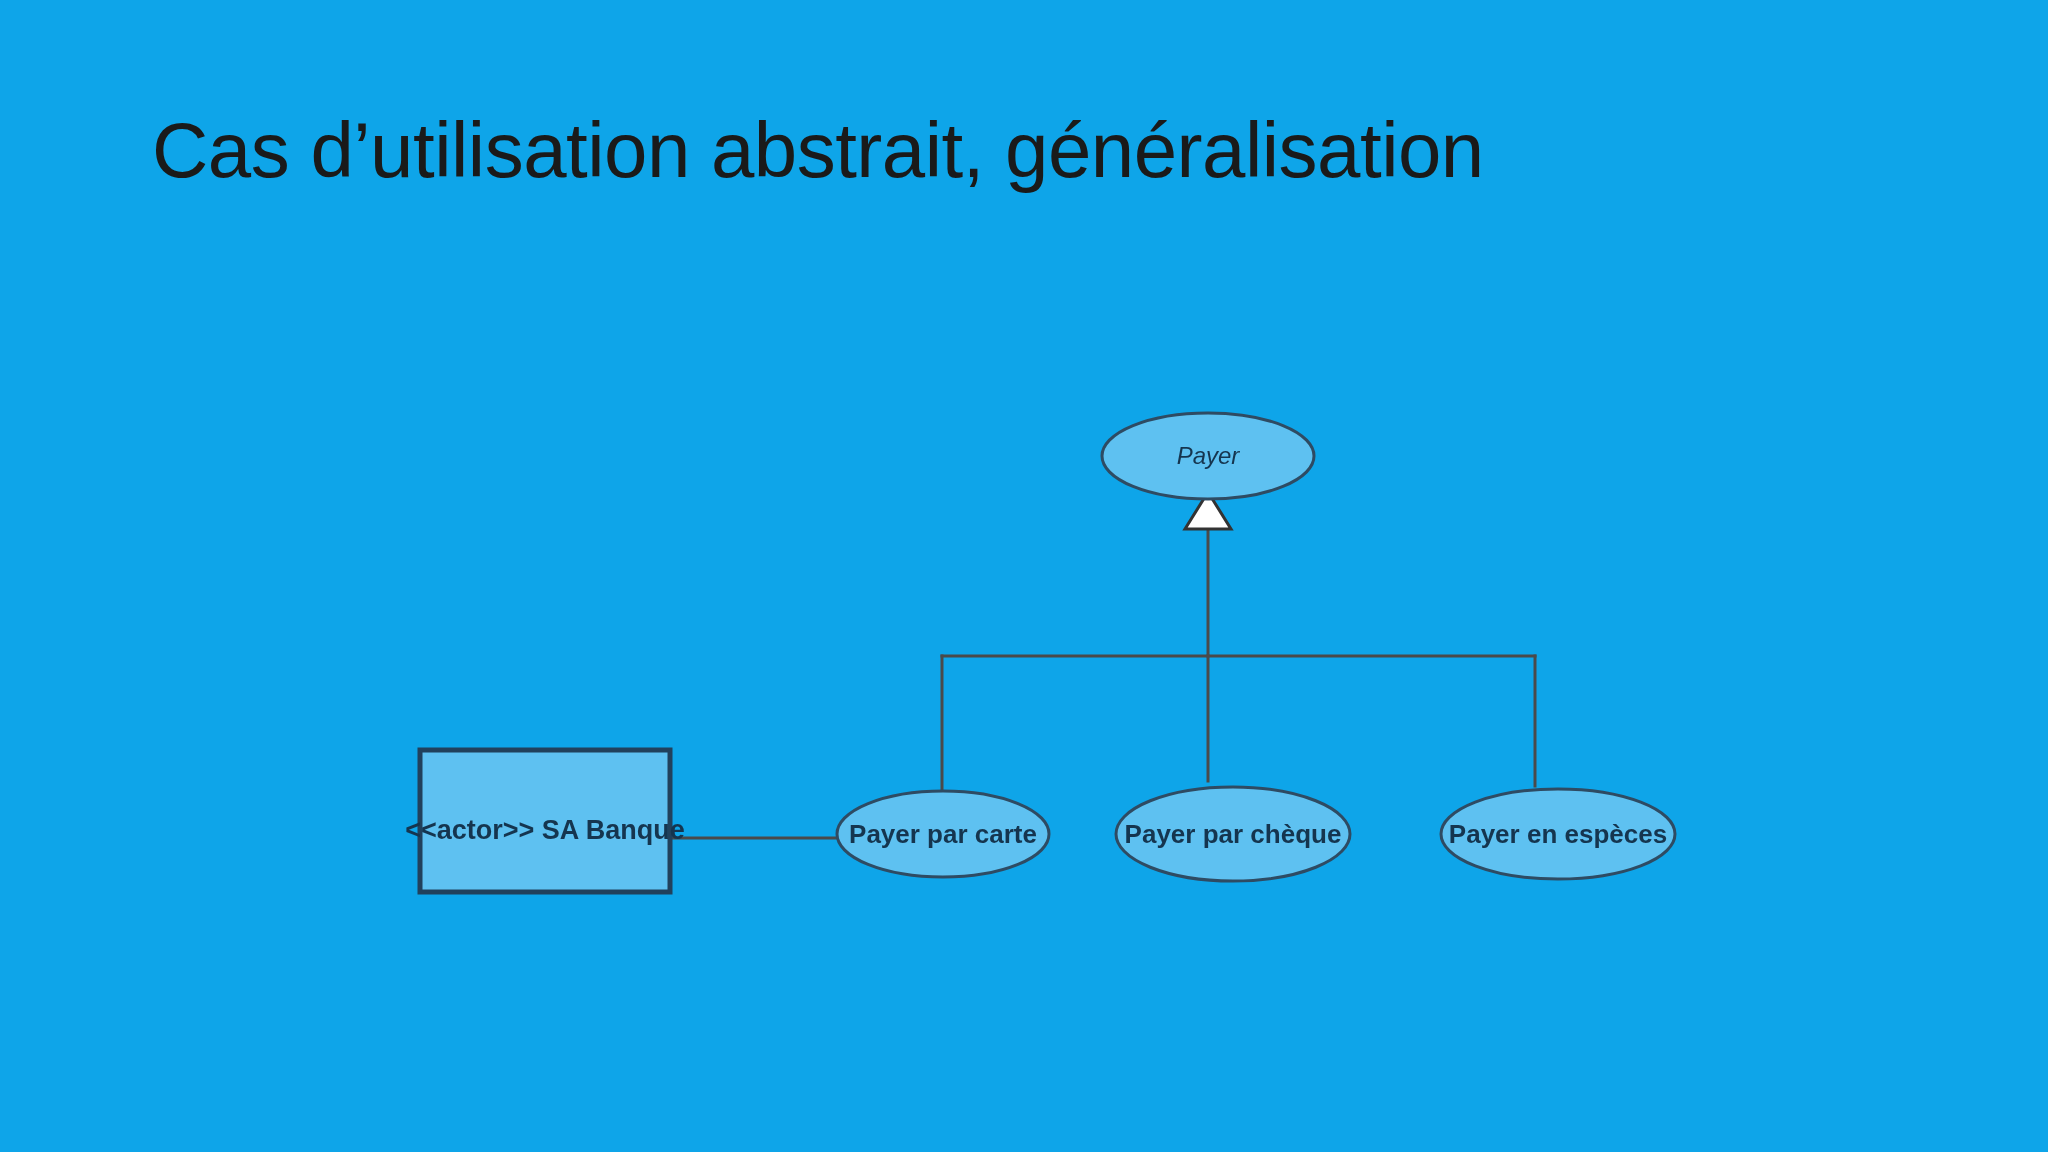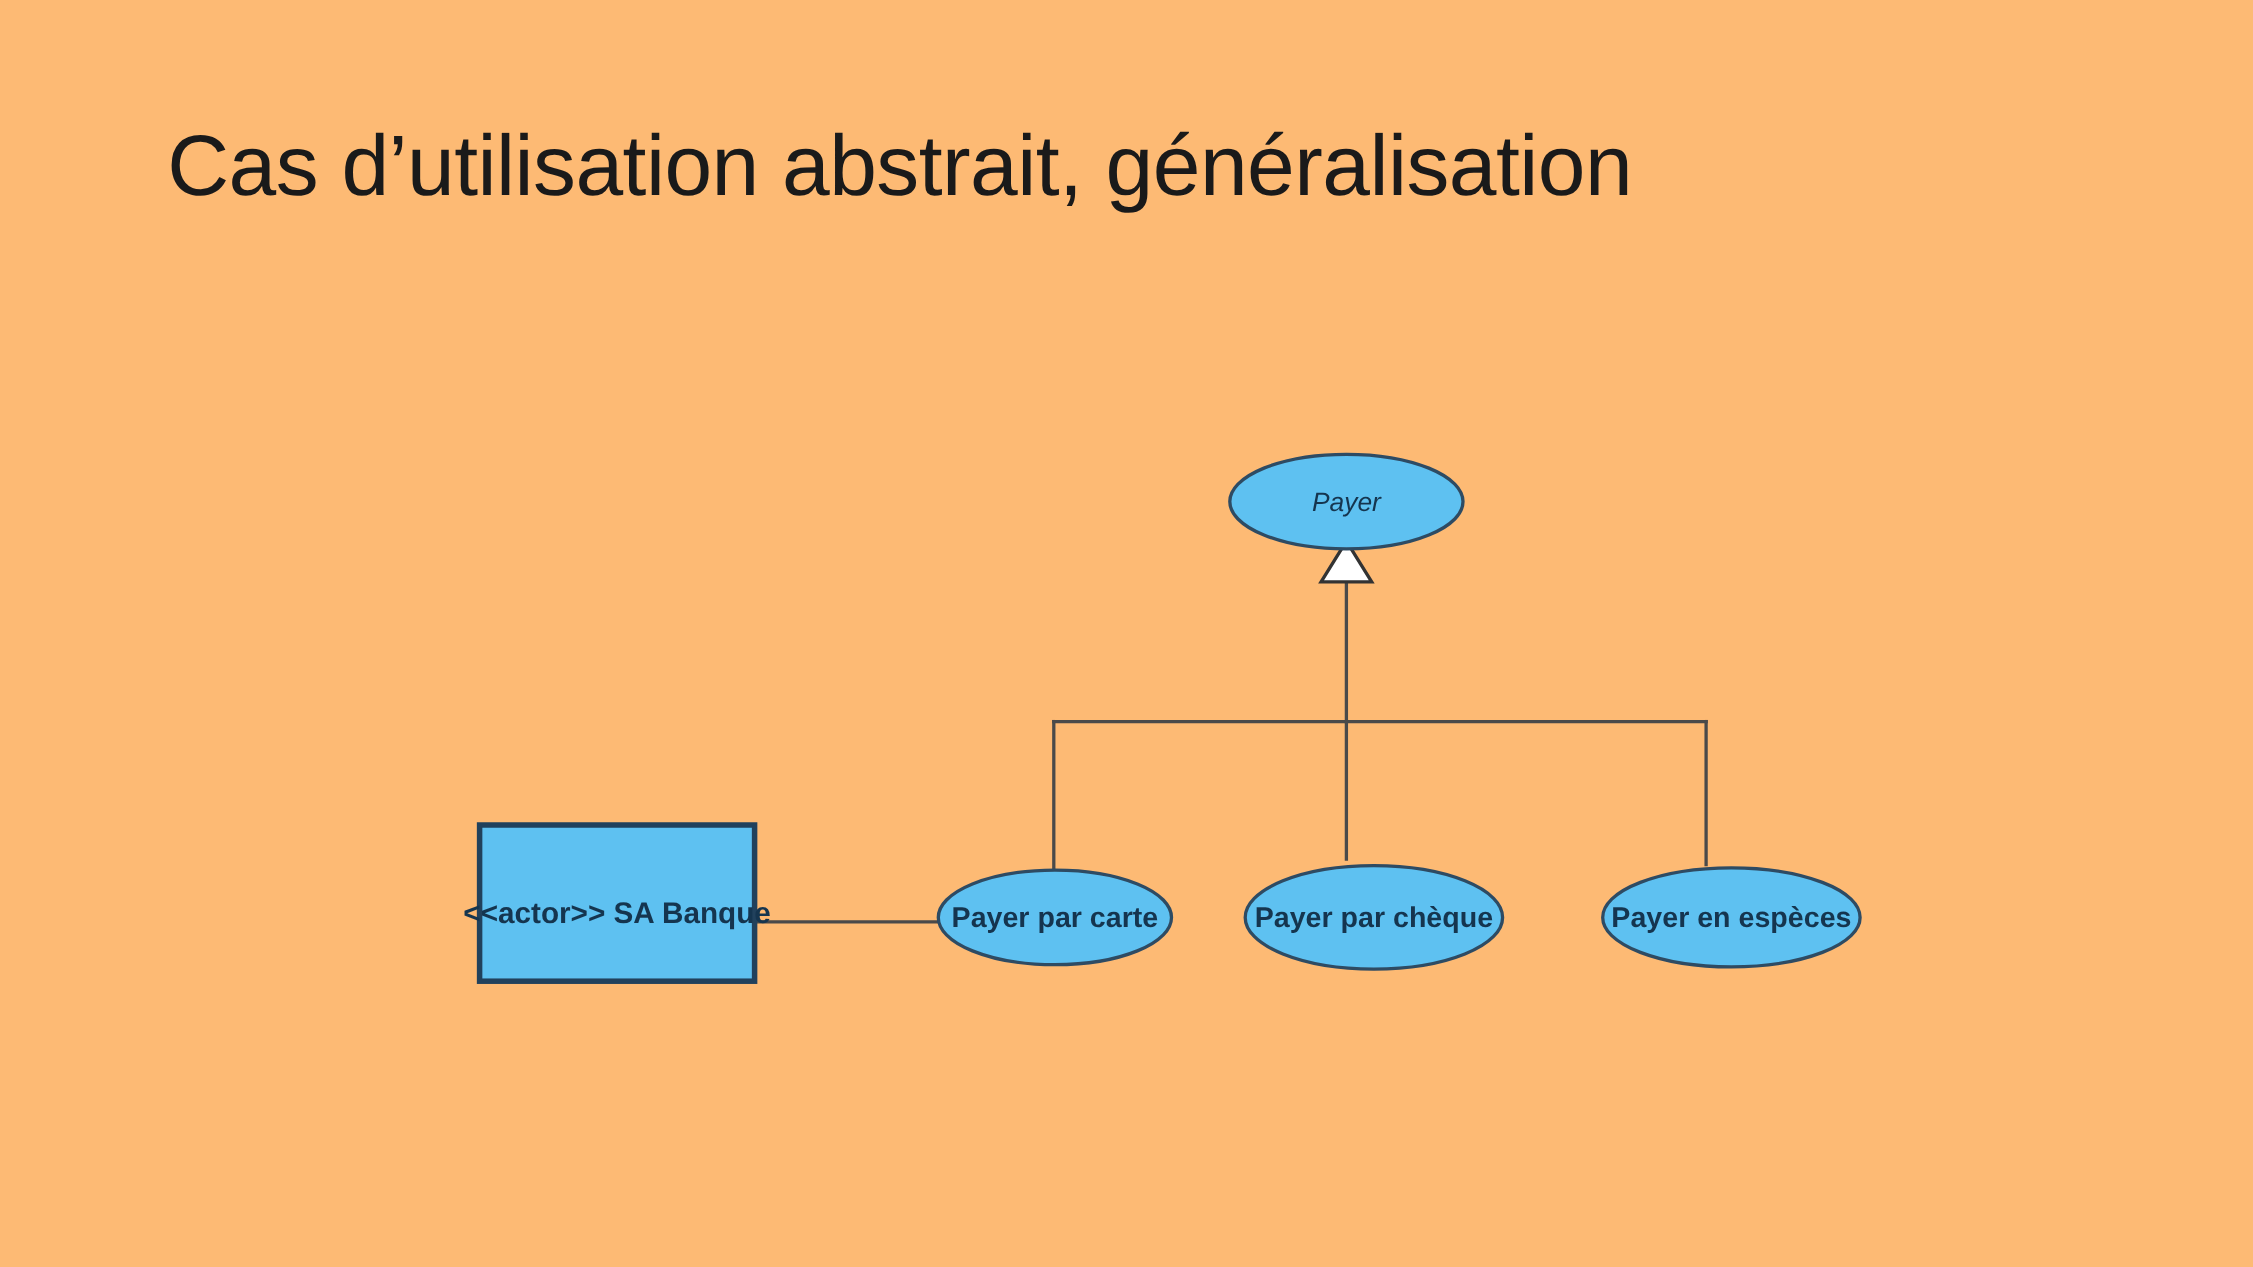--- a/index.html
+++ b/index.html
@@ -5,21 +5,21 @@
 <style>
   html, body {
     margin: 0;
     padding: 0;
     background: #ffffff;
   }
   #slide {
     position: relative;
     width: 2048px;
     height: 1152px;
-    background: #fdba74;
+    background: #0ea5e9;
     overflow: hidden;
     font-family: "Liberation Sans", sans-serif;
   }
 
   
   #slide-title {
     position: absolute;
     left: 152px;
     top: 108px;
     width: 1700px;
@@ -32,21 +32,20 @@
     white-space: nowrap;
   }
 
   
   #diagram {
     position: absolute;
     left: 0;
     top: 0;
     width: 1642px;
     height: 1152px;
-    padding-left: 16px;
   }
   #diagram svg {
     display: block;
     width: 2048px;
     height: 1152px;
   }
 
   .node-shape {
     fill: #5ec1f1;
     stroke: #2e4b63;

